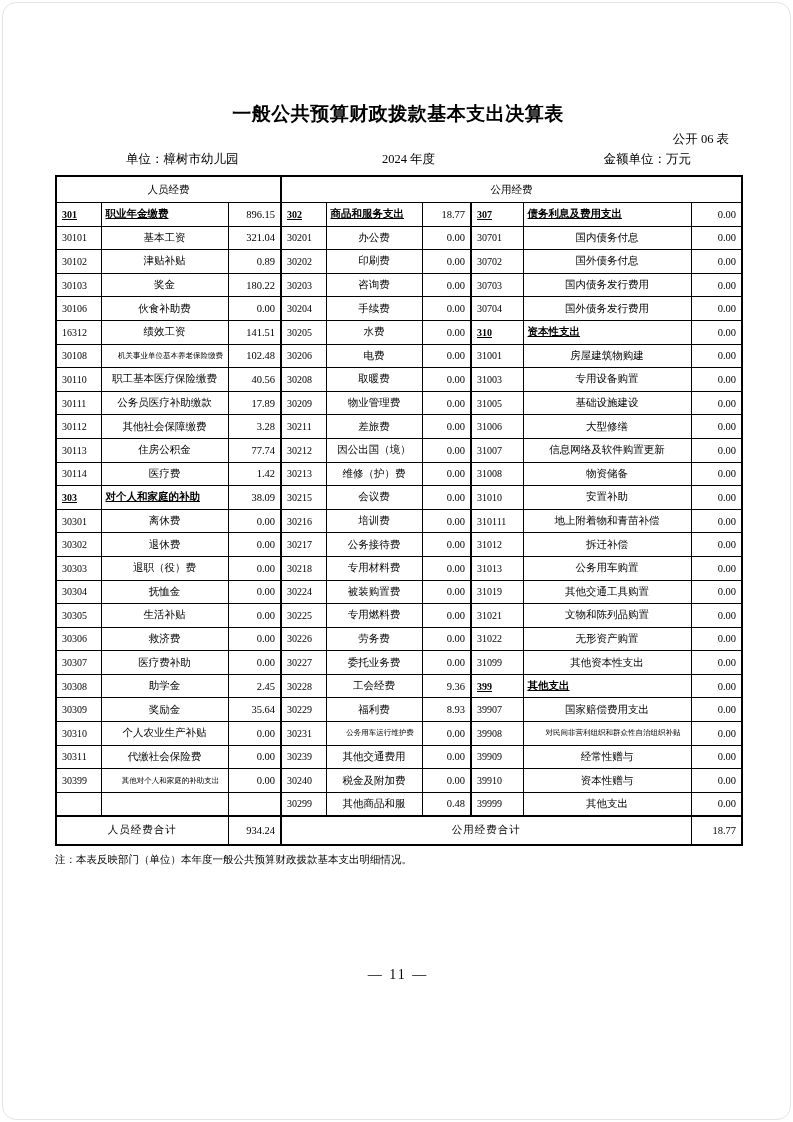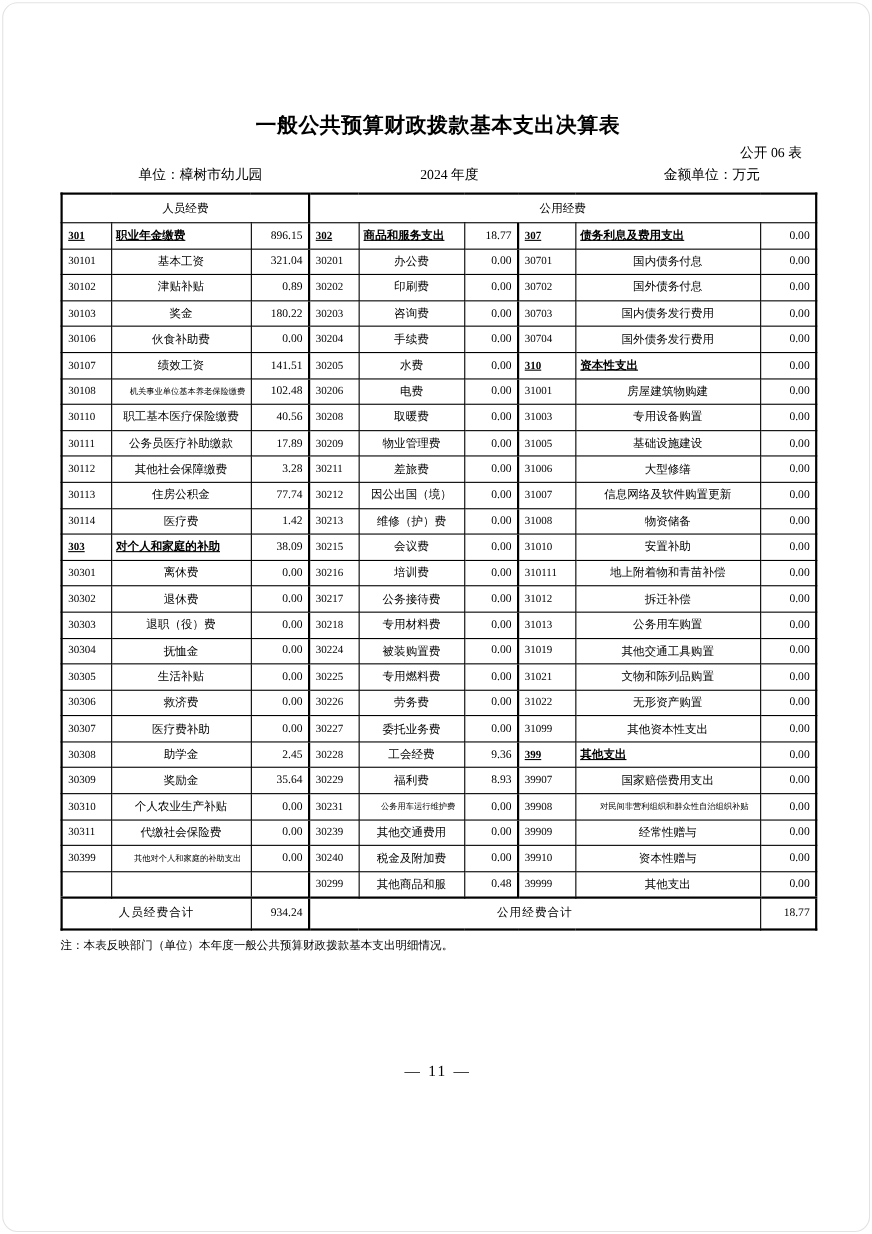--- a/index.html
+++ b/index.html
@@ -133,21 +133,21 @@
           <td class="name g1">伙食补助费</td>
           <td class="amt g1 gsep">0.00</td>
           <td class="code g2">30204</td>
           <td class="name g2">手续费</td>
           <td class="amt g2 gsep">0.00</td>
           <td class="code g3">30704</td>
           <td class="name g3">国外债务发行费用</td>
           <td class="amt g3">0.00</td>
         </tr>
         <tr>
-          <td class="code g1">30107</td>
+          <td class="code g1">16312</td>
           <td class="name g1">绩效工资</td>
           <td class="amt g1 gsep">141.51</td>
           <td class="code g2">30205</td>
           <td class="name g2">水费</td>
           <td class="amt g2 gsep">0.00</td>
           <td class="code g3 b">310</td>
           <td class="name g3 b">资本性支出</td>
           <td class="amt g3">0.00</td>
         </tr>
         <tr>

